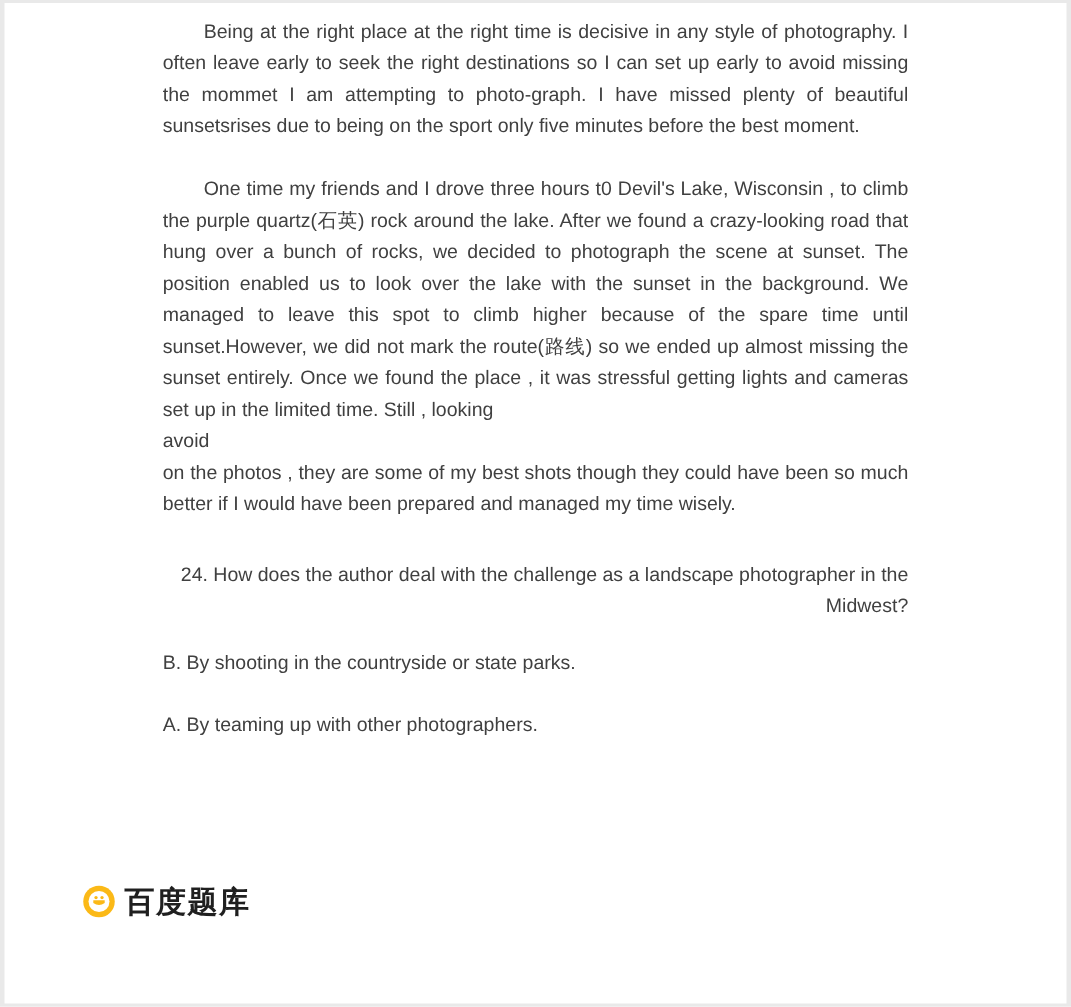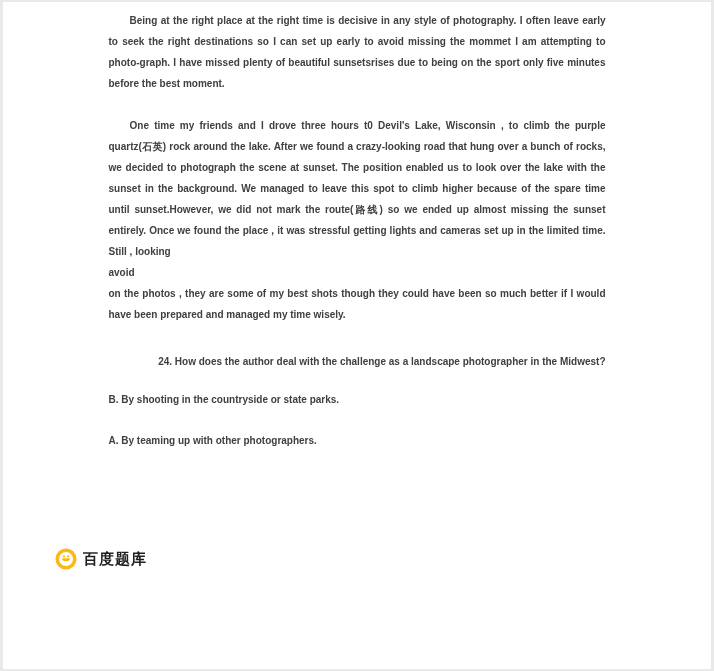--- a/index.html
+++ b/index.html
@@ -19,23 +19,22 @@
     left: 3px;
     right: 3px;
     top: 2px;
     bottom: 2px;
     background: #ffffff;
   }
   .content {
     width: 497px;
     margin: 0 auto;
     color: #404040;
-    font-size: 10px;
+    font-size: 13px;
     line-height: 21px;
-    font-weight: bold;
   }
   .para {
     text-align: justify;
     margin: 0;
   }
   .para.indent { text-indent: 2.1em; }
   .para + .para.spaced { margin-top: 21px; }
   .tail-line {
     text-align: left;
     margin: 0;
@@ -56,21 +55,21 @@
     align-items: center;
     height: 24px;
   }
   .logo-icon-wrap {
     display: inline-flex;
     width: 22px;
     height: 22px;
   }
   .logo-text {
     margin-left: 6px;
-    font-size: 15px;
+    font-size: 20px;
     font-weight: bold;
     color: #1f1f1f;
     letter-spacing: 1px;
   }
   .pad-top { height: 8px; }
 </style>
 </head>
 <body>
 
 <div class="viewport">

